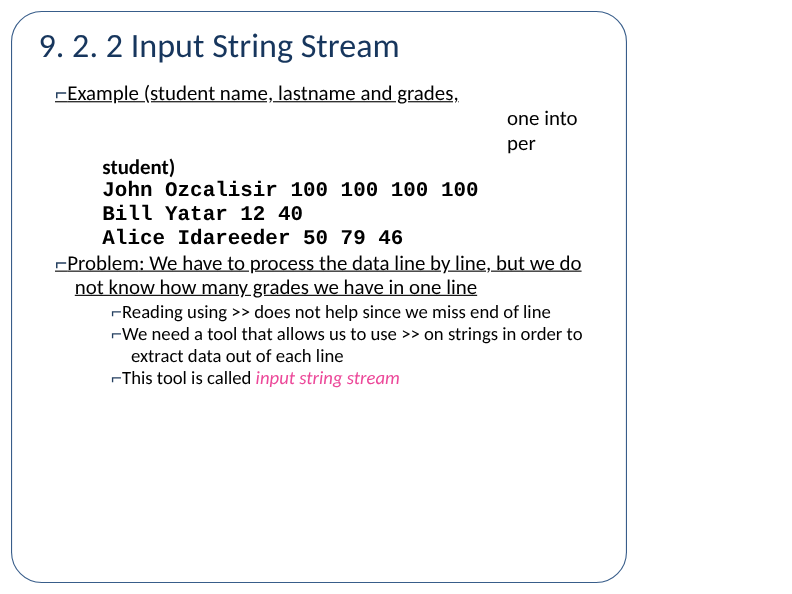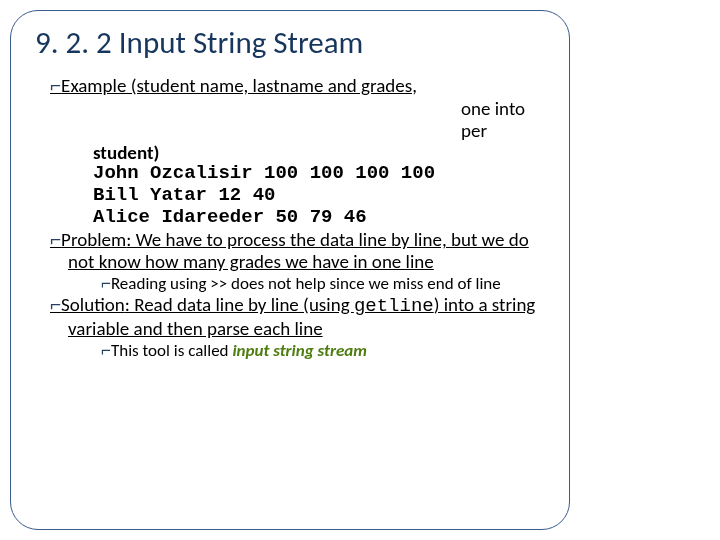--- a/index.html
+++ b/index.html
@@ -62,22 +62,22 @@
     line-height: 1.15;
   }
   .bicon {
     color: #254061;
     font-family: Arial, sans-serif;
   }
   .mono {
     font-family: "Courier New", Courier, monospace;
   }
   .emph-green {
-    color: #4d7c0f;
-    font-weight: bold;
+    color: #ec4899;
+    font-weight: normal;
     font-style: italic;
     margin-top: 36px;
   }
 </style>
 </head>
 <body>
 
 <div class="slide">
 
   <div class="title">9. 2. 2 Input String Stream</div>
@@ -92,20 +92,20 @@
   <div class="block-indent mono">Bill Yatar 12 40</div>
   <div class="block-indent mono">Alice Idareeder 50 79 46</div>
 
   <div class="bullet-l2">
     <span class="bicon">⌐</span><span>Problem</span><span>: We have to process the data line by line, but we do not know how many grades we have in one line</span>
   </div>
   <div class="bullet-l3">
     <span class="bicon">⌐</span><span>Reading using &gt;&gt; does not help since we miss end of line</span>
   </div>
 
-  <div class="bullet-l2">
-    <span class="bicon">⌐</span><span>Solution</span><span>: Read data line by line (using </span><span class="mono">getline</span><span>) into a string variable and then parse each line</span>
+  <div class="bullet-l3">
+    <span class="bicon">⌐</span><span>We need a tool that allows us to use &gt;&gt; on strings in order to extract data out of each line</span>
   </div>
   <div class="bullet-l3">
     <span class="bicon">⌐</span><span>This tool is called </span><span class="emph-green">input string stream</span>
   </div>
 
 </div>
 
 </body></html>

